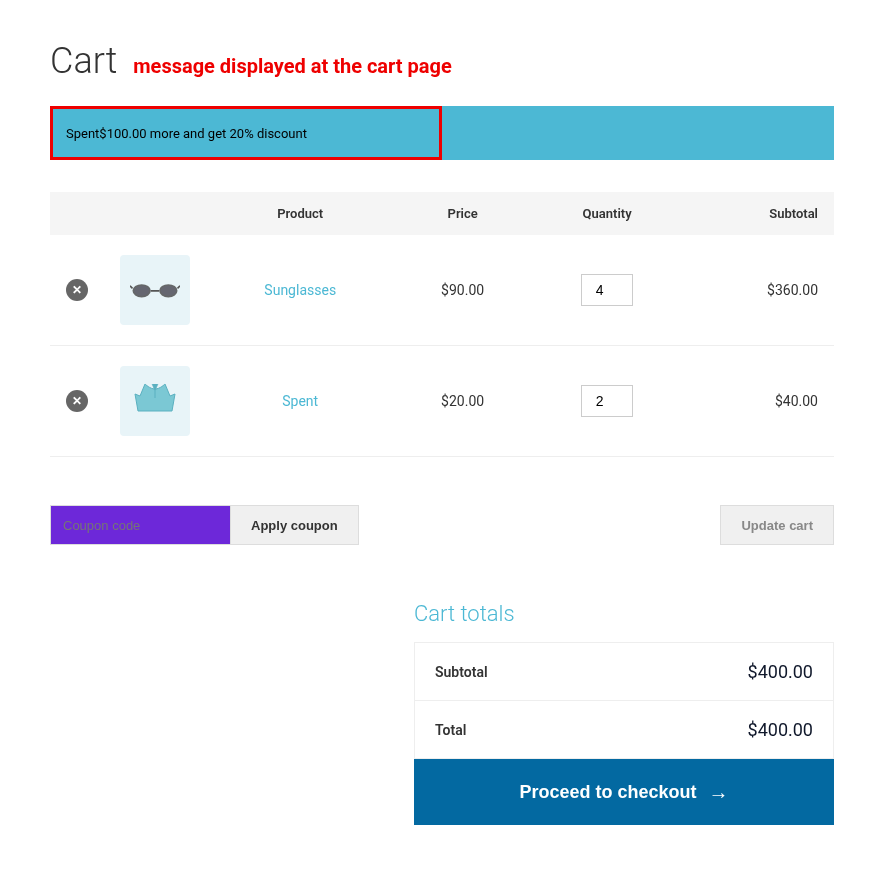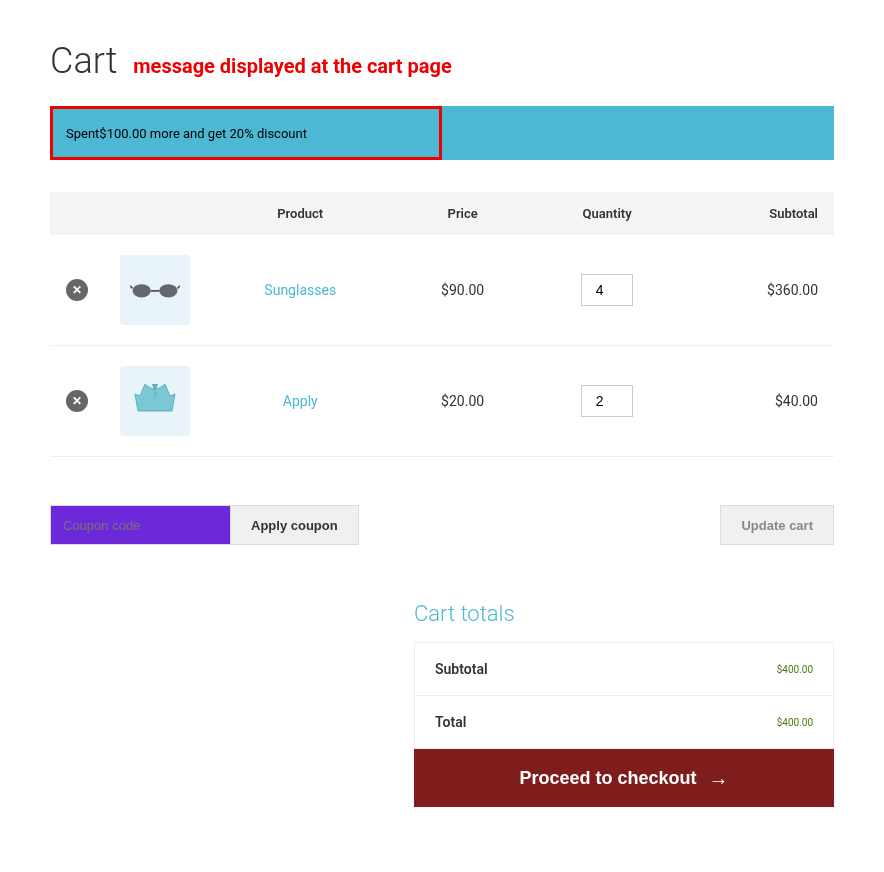--- a/index.html
+++ b/index.html
@@ -218,29 +218,29 @@
       padding: 18px 20px;
       border-bottom: 1px solid #eee;
     }
     .totals-row:last-child { border-bottom: none; }
     .totals-label {
       font-weight: 600;
       font-size: 14px;
       color: #333;
     }
     .totals-value {
-      font-size: 10px;
-      color: #4d7c0f;
+      font-size: 18px;
+      color: #0f172a;
       margin-left: 13px;
     }
 
     .checkout-btn {
       width: 420px;
-      height: 58px;
-      background: #7f1d1d;
+      height: 66px;
+      background: #0369a1;
       color: #fff;
       font-size: 18px;
       font-weight: 700;
       border: none;
       cursor: pointer;
       display: flex;
       align-items: center;
       justify-content: center;
       gap: 12px;
       margin-top: 0;
@@ -310,21 +310,21 @@
       <td class="col-image">
         <div class="product-image">
               <svg viewBox="0 0 50 50" xmlns="http://www.w3.org/2000/svg">
         <path d="M15,8 L10,20 L5,18 L8,35 L42,35 L45,18 L40,20 L35,8 C35,8 30,13 25,13 C20,13 15,8 15,8 Z" fill="#7bc8d4" stroke="#5ab0c0" stroke-width="1"></path>
         <path d="M22,8 L25,15 L28,8" fill="#5ab0c0" stroke="#5ab0c0" stroke-width="0.5"></path>
         <line x1="25" y1="15" x2="25" y2="22" stroke="#5ab0c0" stroke-width="1"></line>
       </svg>
             </div>
       </td>
       <td class="col-product">
-        <a href="#" class="product-link">Apply</a>
+        <a href="#" class="product-link">Spent</a>
       </td>
       <td class="col-price">$20.00</td>
       <td class="col-qty">
         <input type="number" class="qty-input" value="2" style="">
       </td>
       <td class="col-subtotal">$40.00</td>
     </tr>
       </tbody>
   </table>
 

